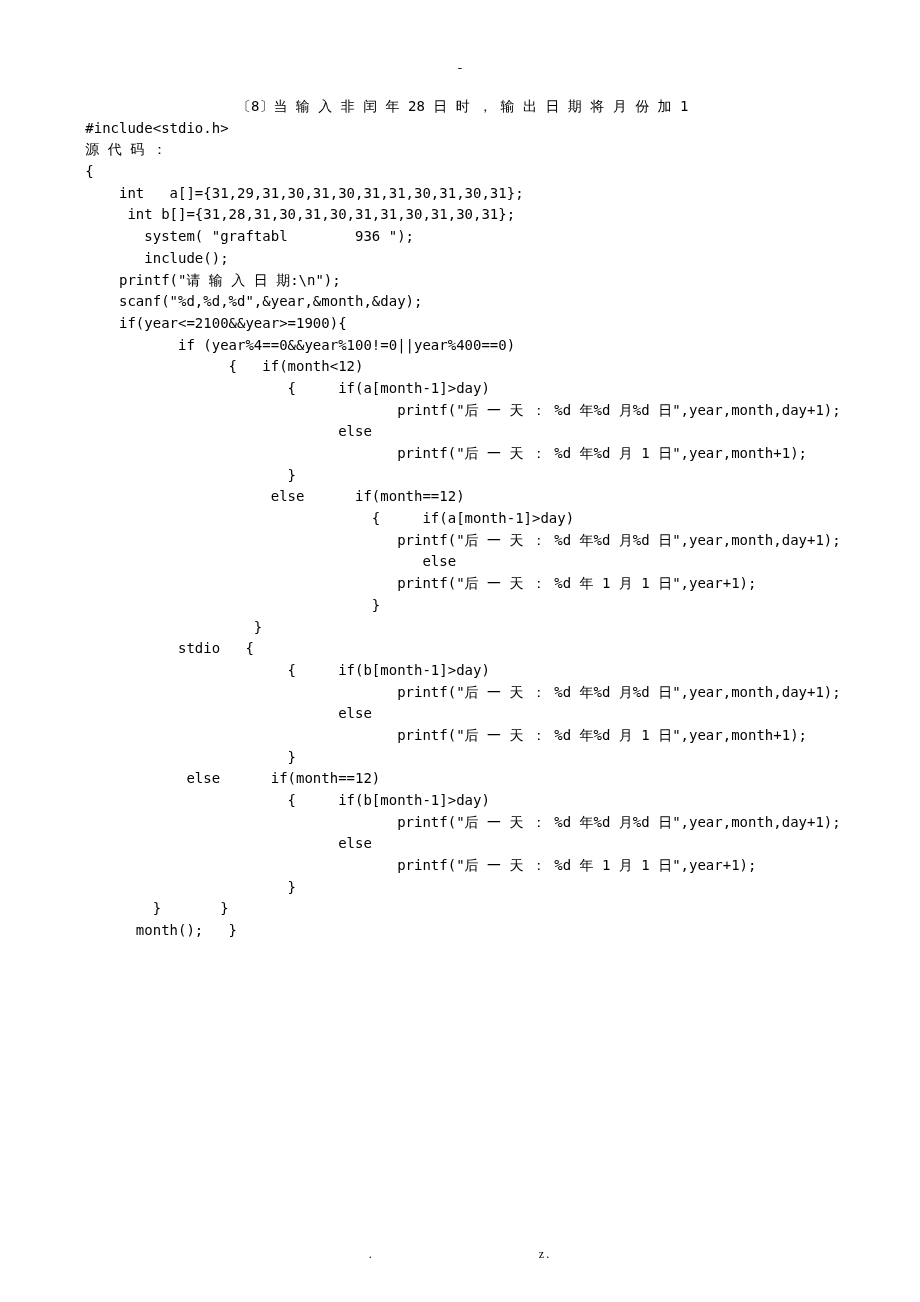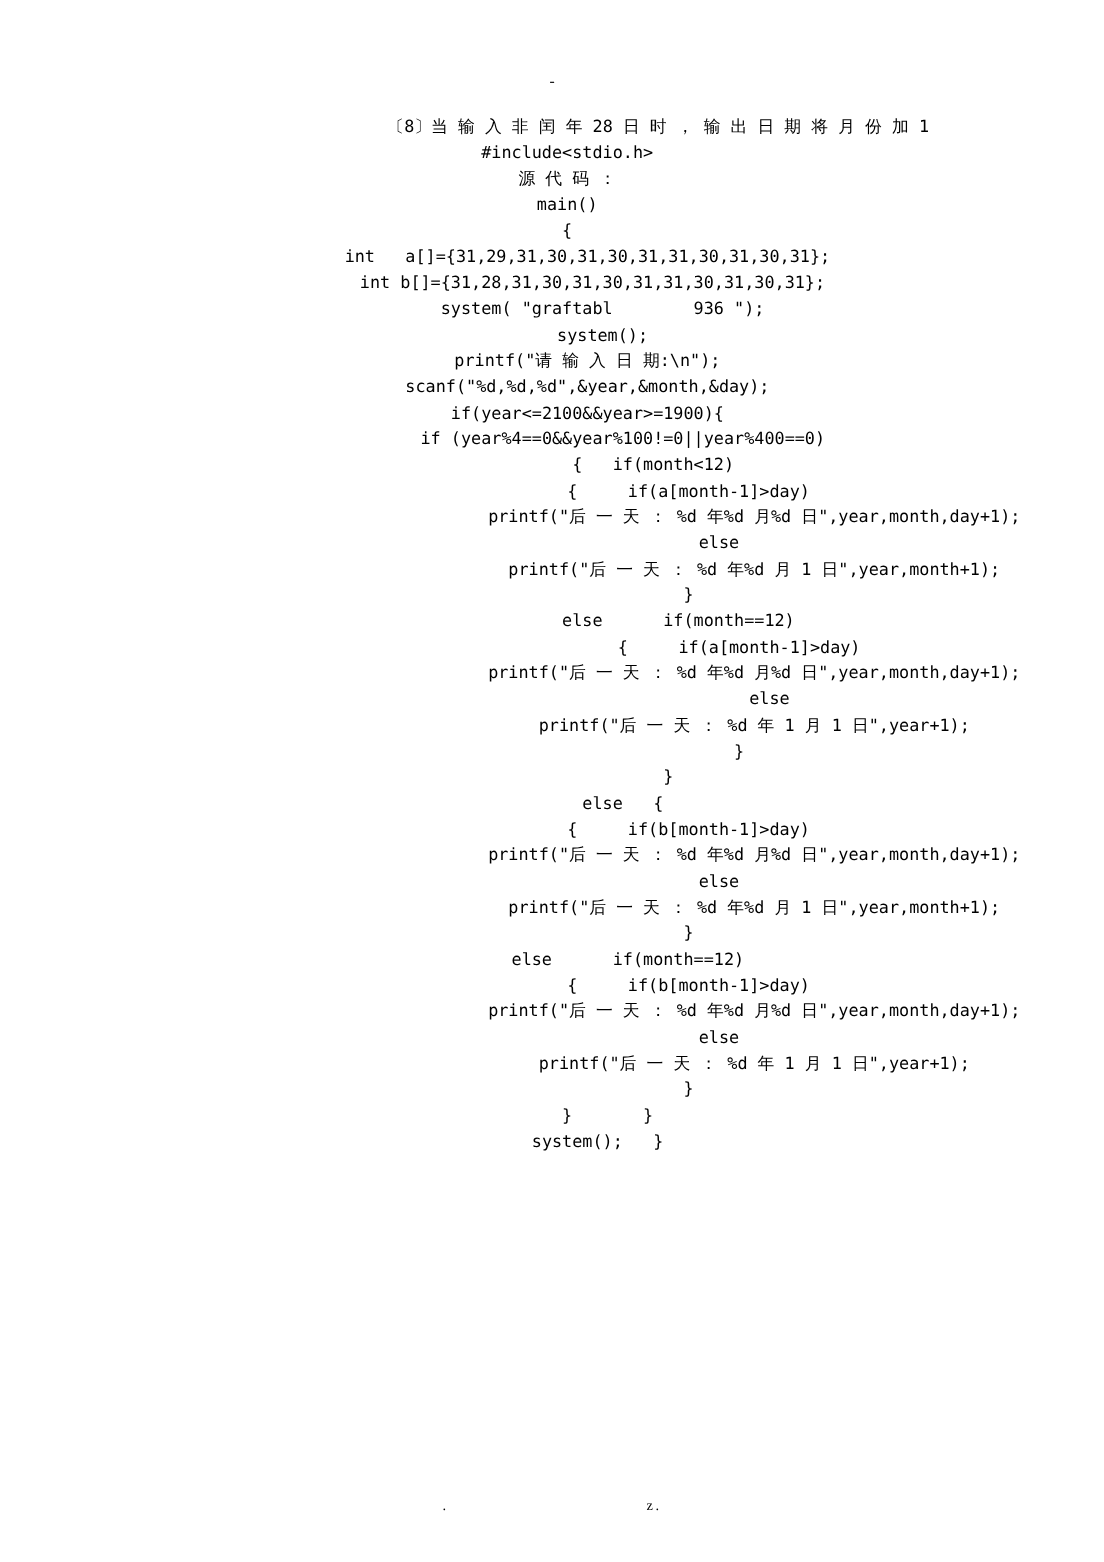--- a/index.html
+++ b/index.html
@@ -1,19 +1,18 @@
 <!DOCTYPE html>
 <html><head>
   <meta charset="utf-8">
   <style>
     * {
       margin: 0;
       padding: 0;
       box-sizing: border-box;
-      text-align: center;
     }
     body {
       width: 920px;
       height: 1302px;
       background: #ffffff;
       font-family: "SimSun", "宋体", serif;
       font-size: 14px;
       color: #000;
       padding: 60px 60px 40px 60px;
       position: relative;
@@ -46,55 +45,54 @@
   </style>
 </head>
 <body>
 
 <div class="top-dash">-</div>
 
 <div class="content" id="content-container">
     <div class="line">                     〔8〕当 输 入 非 闰 年 28 日 时 ， 输 出 日 期 将 月 份 加 1</div>
     <div class="line">   #include&lt;stdio.h&gt;</div>
     <div class="line">   源 代 码 ：</div>
-    <div class="line">   main()</div>
     <div class="line">   {</div>
     <div class="line">       int   a[]={31,29,31,30,31,30,31,31,30,31,30,31};</div>
     <div class="line">        int b[]={31,28,31,30,31,30,31,31,30,31,30,31};</div>
     <div class="line">          system( "graftabl        936 ");</div>
-    <div class="line">          system();</div>
+    <div class="line">          include();</div>
     <div class="line">       printf("请 输 入 日 期:\n");</div>
     <div class="line">       scanf("%d,%d,%d",&amp;year,&amp;month,&amp;day);</div>
     <div class="line">       if(year&lt;=2100&amp;&amp;year&gt;=1900){</div>
     <div class="line">              if (year%4==0&amp;&amp;year%100!=0||year%400==0)</div>
     <div class="line">                    {   if(month&lt;12)</div>
     <div class="line">                           {     if(a[month-1]&gt;day)</div>
     <div class="line">                                        printf("后 一 天 ： %d 年%d 月%d 日",year,month,day+1);</div>
     <div class="line">                                 else</div>
     <div class="line">                                        printf("后 一 天 ： %d 年%d 月 1 日",year,month+1);</div>
     <div class="line">                           }</div>
     <div class="line">                         else      if(month==12)</div>
     <div class="line">                                     {     if(a[month-1]&gt;day)</div>
     <div class="line">                                        printf("后 一 天 ： %d 年%d 月%d 日",year,month,day+1);</div>
     <div class="line">                                           else</div>
     <div class="line">                                        printf("后 一 天 ： %d 年 1 月 1 日",year+1);</div>
     <div class="line">                                     }</div>
     <div class="line">                       }</div>
-    <div class="line">              else   {</div>
+    <div class="line">              stdio   {</div>
     <div class="line">                           {     if(b[month-1]&gt;day)</div>
     <div class="line">                                        printf("后 一 天 ： %d 年%d 月%d 日",year,month,day+1);</div>
     <div class="line">                                 else</div>
     <div class="line">                                        printf("后 一 天 ： %d 年%d 月 1 日",year,month+1);</div>
     <div class="line">                           }</div>
     <div class="line">               else      if(month==12)</div>
     <div class="line">                           {     if(b[month-1]&gt;day)</div>
     <div class="line">                                        printf("后 一 天 ： %d 年%d 月%d 日",year,month,day+1);</div>
     <div class="line">                                 else</div>
     <div class="line">                                        printf("后 一 天 ： %d 年 1 月 1 日",year+1);</div>
     <div class="line">                           }</div>
     <div class="line">           }       }</div>
-    <div class="line">         system();   }</div>
+    <div class="line">         month();   }</div>
   </div>
 
 <div class="footer">
   <span class="footer-dot">.</span>
   <span class="footer-dot">z.</span>
 </div>
 
 </body></html>

